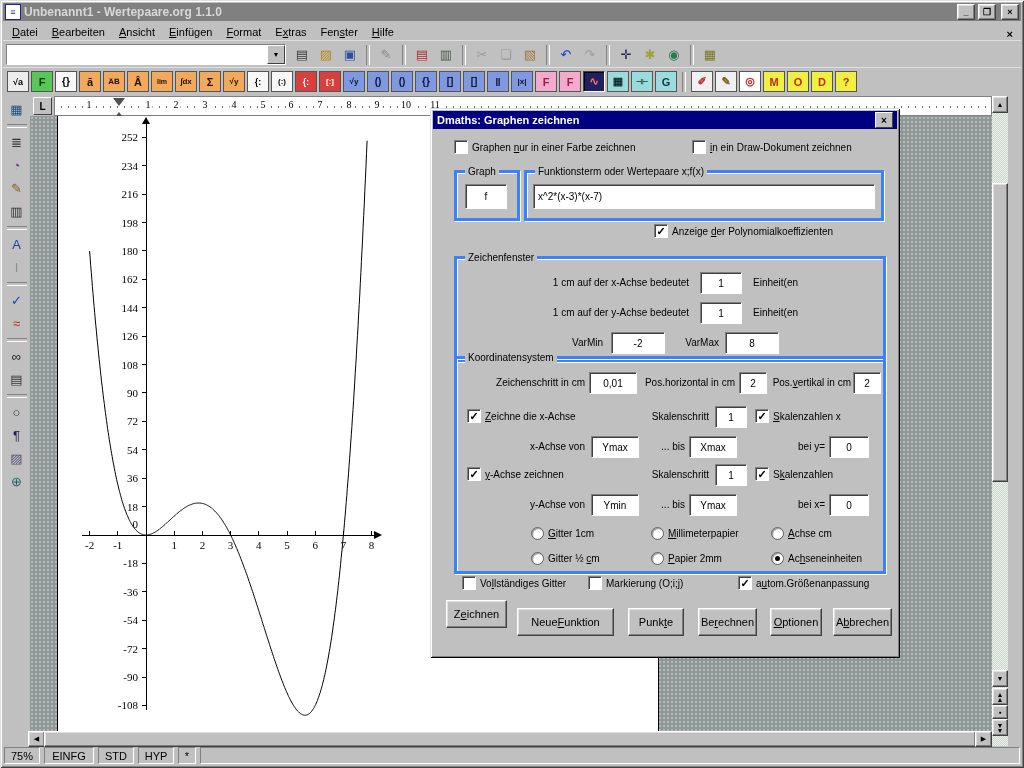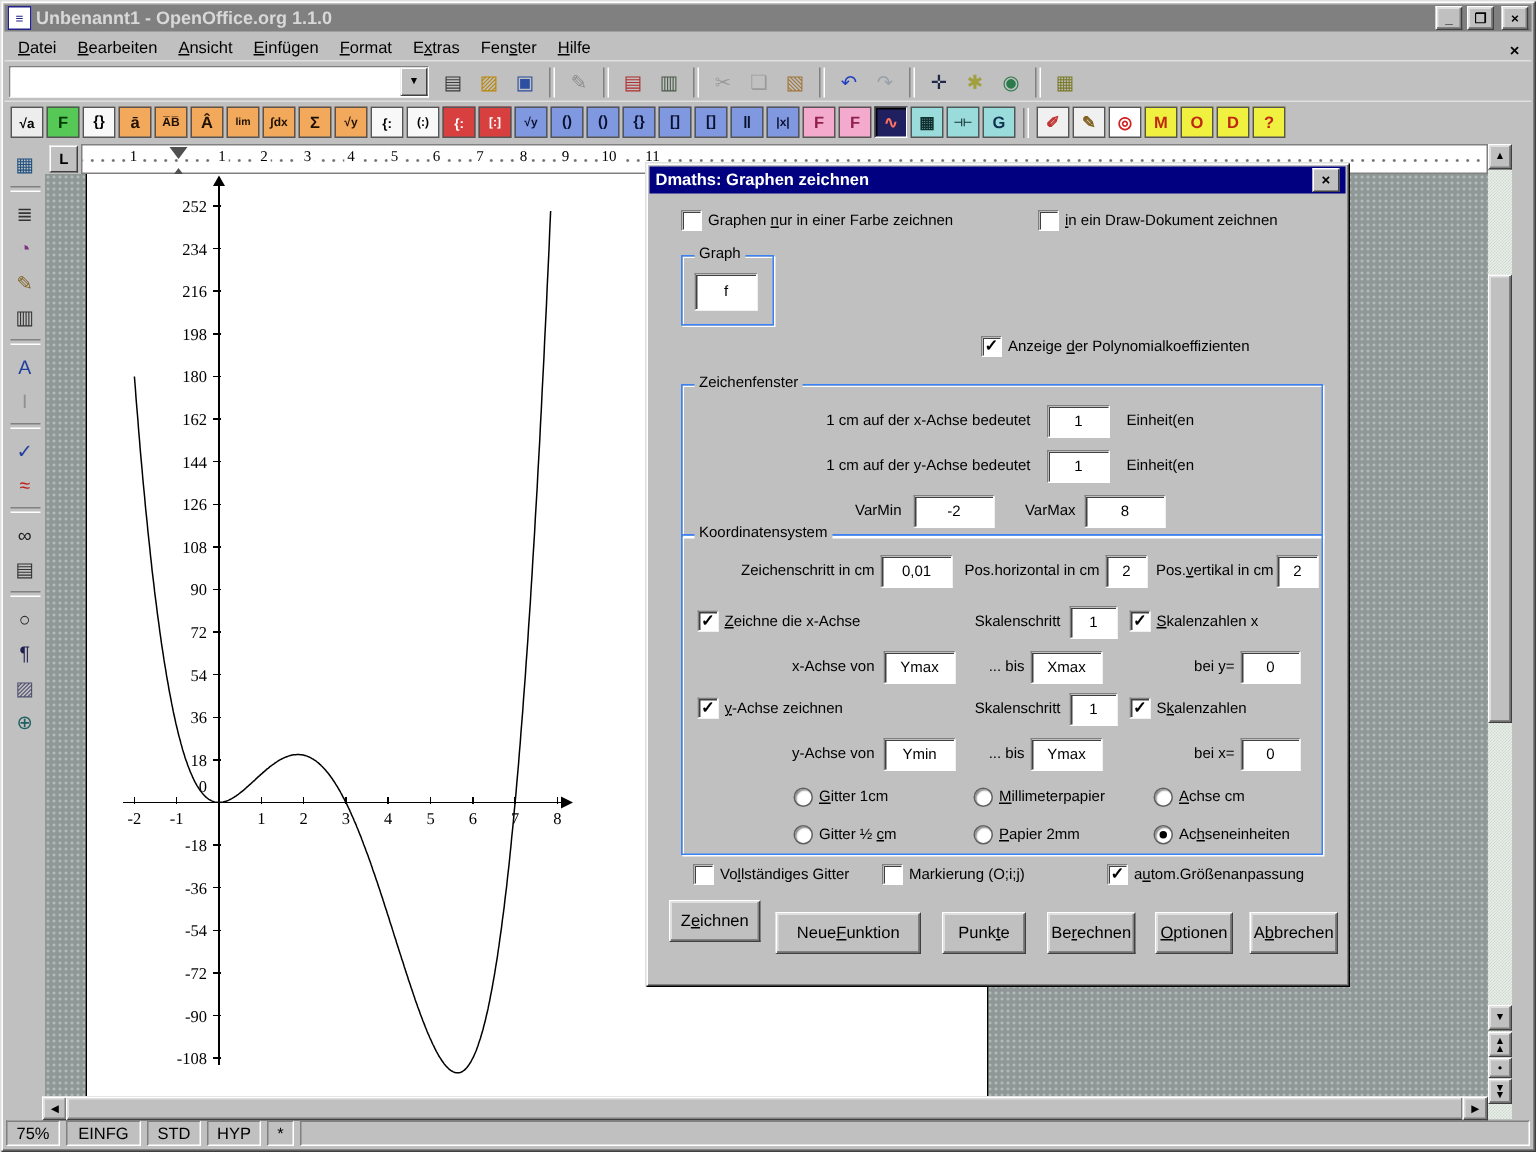--- a/index.html
+++ b/index.html
@@ -45,38 +45,38 @@
   .hscroll{left:28px;top:731px;width:964px;height:15px;background:#e8efe8}
   .thumb{position:absolute;background:#c0c0c0;border-top:1px solid #fff;border-left:1px solid #fff;border-bottom:1px solid #404040;border-right:1px solid #404040;box-shadow:inset -1px -1px 0 #808080,inset 1px 1px 0 #dfdfdf}
   .dbl{white-space:pre;line-height:5px;font-size:7px;text-align:center}
   
   .statusbar{left:3px;right:3px;bottom:3px;height:19px;display:flex;align-items:center;gap:4px;padding:0 1px}
   .sfield{height:15px;border:1px solid;border-color:#808080 #fff #fff #808080;padding:0 4px;display:flex;align-items:center;white-space:nowrap;overflow:hidden;font-size:11px}
   
   .dialog{left:430px;top:108px;width:470px;height:550px;background:#c0c0c0;box-shadow:inset 1px 1px 0 #dfdfdf,inset -1px -1px 0 #000,inset 2px 2px 0 #fff,inset -2px -2px 0 #808080;z-index:20;font-size:10px}
   .dlg-title{left:3px;top:3px;right:3px;height:18px;background:#000080;display:flex;align-items:center;padding:0 4px;color:#fff;font-weight:bold;font-size:11px}
   .dlg-close{margin-left:auto;width:16px;height:14px;background:#c0c0c0;color:#000;border-top:1px solid #fff;border-left:1px solid #fff;border-bottom:1px solid #404040;border-right:1px solid #404040;display:flex;align-items:center;justify-content:center;font-size:10px;font-weight:bold}
-  .grp{position:absolute;border:1px solid #3b82f6;box-shadow:inset 1px 1px 0 #fff,1px 1px 0 #fff}
+  .grp{position:absolute;border:3px solid #3b82f6;box-shadow:inset 1px 1px 0 #fff,1px 1px 0 #fff}
   .grp-label{position:absolute;top:-7px;left:8px;background:#c0c0c0;padding:0 3px;white-space:nowrap}
   .fld{position:absolute;background:#fff;border:1px solid;border-color:#808080 #fff #fff #808080;box-shadow:inset 1px 1px 0 #404040;height:20px;display:flex;align-items:center;justify-content:center;font-size:10px}
   .fld.left{justify-content:flex-start;padding-left:4px}
   .cbx{position:absolute;width:12px;height:12px;background:#fff;border:1px solid;border-color:#808080 #fff #fff #808080;box-shadow:inset 1px 1px 0 #404040;display:flex;align-items:center;justify-content:center}
   .cbx.checked::after{content:"✓";font-size:11px;font-weight:bold;line-height:10px}
   .rad{position:absolute;width:11px;height:11px;border-radius:50%;background:#fff;border:1px solid #606060;box-shadow:inset 1px 1px 1px #909090;display:flex;align-items:center;justify-content:center}
   .rad.checked::after{content:"";width:5px;height:5px;border-radius:50%;background:#000}
   .lbl{position:absolute;white-space:nowrap}
   .rlbl{position:absolute;white-space:nowrap;text-align:right}
   .btn95{position:absolute;height:26px;background:#c0c0c0;border-top:1px solid #fff;border-left:1px solid #fff;border-bottom:1px solid #404040;border-right:1px solid #404040;box-shadow:inset -1px -1px 0 #808080,inset 1px 1px 0 #dfdfdf;display:flex;align-items:center;justify-content:center;font-size:11px}
 </style>
 </head>
 <body>
 
 <div class="abs titlebar">
   <span class="app-icon">≡</span>
-  <span class="title-text">Unbenannt1 - OpenOffice.org 1.1.0</span>
+  <span class="title-text">Unbenannt1 - Wertepaare.org 1.1.0</span>
   <span class="wbtn">_</span>
   <span class="wbtn">❐</span>
   <span class="wbtn" style="margin-left:2px">×</span>
 </div>
 
 <div class="abs menubar">
   <span class="menu-item"><u>D</u>atei</span>
   <span class="menu-item"><u>B</u>earbeiten</span>
   <span class="menu-item"><u>A</u>nsicht</span>
   <span class="menu-item"><u>E</u>infügen</span>
@@ -295,20 +295,24 @@
 
   <span class="cbx" style="left:24px;top:32px"></span>
   <span class="lbl" style="left:42px;top:34px">Graphen <u>n</u>ur in einer Farbe zeichnen</span>
   <span class="cbx" style="left:262px;top:32px"></span>
   <span class="lbl" style="left:280px;top:34px"><u>i</u>n ein Draw-Dokument zeichnen</span>
 
   <div class="grp" style="left:24px;top:62px;width:60px;height:45px">
     <span class="grp-label">Graph</span>
     <span class="fld" style="left:8px;top:11px;width:40px;height:23px">f</span>
   </div>
+  <div class="grp" style="left:94px;top:62px;width:354px;height:45px">
+    <span class="grp-label">Funktionsterm oder Wertepaare  x;f(x)</span>
+    <span class="fld left" style="left:6px;top:11px;width:336px;height:23px">x^2*(x-3)*(x-7)</span>
+  </div>
 
   <span class="cbx checked" style="left:224px;top:116px"></span>
   <span class="lbl" style="left:242px;top:118px">Anzeige <u>d</u>er Polynomialkoeffizienten</span>
 
   <div class="grp" style="left:24px;top:148px;width:426px;height:100px">
     <span class="grp-label">Zeichenfenster</span>
     <span class="rlbl" style="right:194px;top:18px">1 cm auf der x-Achse bedeutet</span>
     <span class="fld" style="left:243px;top:13px;width:40px">1</span>
     <span class="lbl" style="left:296px;top:18px;max-width:126px;overflow:hidden">Einheit(en</span>
     <span class="rlbl" style="right:194px;top:48px">1 cm auf der y-Achse bedeutet</span>

